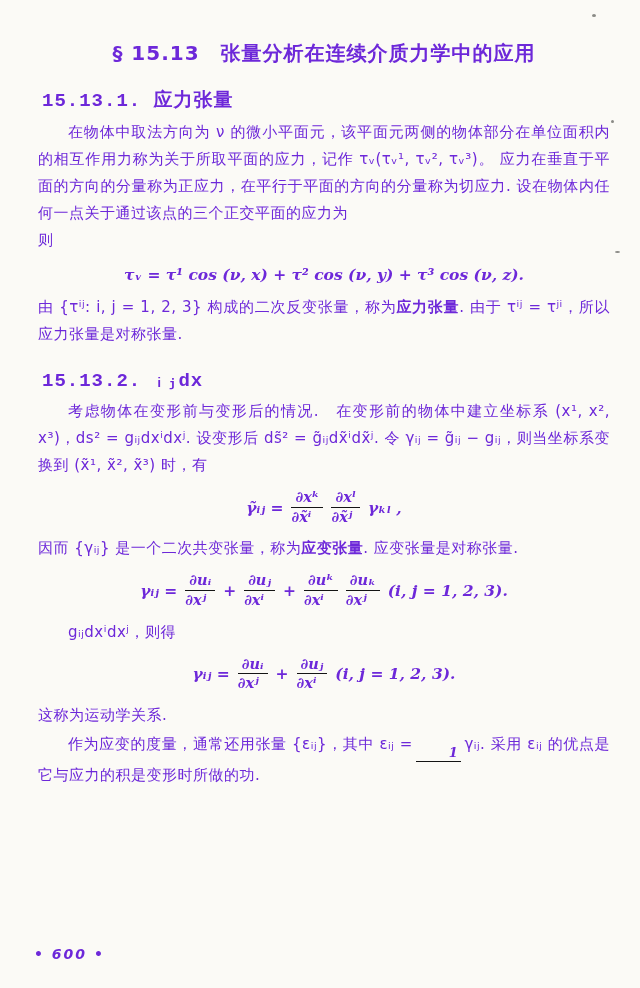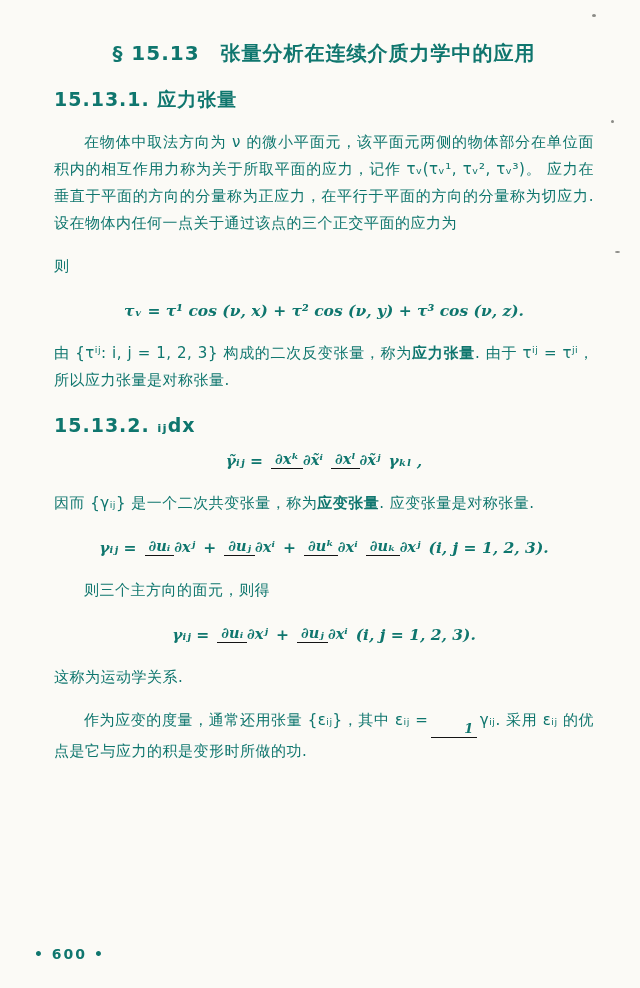--- a/index.html
+++ b/index.html
@@ -2,42 +2,43 @@
 <html><head>
 <meta charset="utf-8">
 <style>
   * { box-sizing: border-box; }
   html, body { margin: 0; padding: 0; background: #e9e8e4; }
   .page {
     position: relative;
     width: 640px; height: 988px;
     margin: 0 auto;
     background: #fbfaf6;
-    color: #0f766e;
+    color: #6d28d9;
     font-family: "DejaVu Sans", sans-serif;
     padding: 30px 30px 0 38px;
     overflow: hidden;
   }
   .title {
     text-align: center;
     font-size: 20px;
     font-weight: bold;
     letter-spacing: 1px;
     margin: 10px 0 0 0;
   }
   .section-heading {
     font-size: 19px;
     font-weight: bold;
-    margin: 20px 0 6px 16px;
+    margin: 20px 0 6px 4px;
     letter-spacing: 1px;
+    font-family: Liberation Mono, monospace;
   }
   p {
     font-size: 15px;
     line-height: 27px;
-    margin: 16px;
+    margin: 0;
     text-align: justify;
     letter-spacing: 0.5px;
   }
   p.indent { text-indent: 2em; }
   p.tight { margin-top: 2px; }
   b.term { font-weight: bold; }
   .formula {
     display: flex;
     justify-content: center;
     align-items: center;
@@ -45,21 +46,21 @@
     font-family: "DejaVu Serif", serif;
     font-style: italic;
     font-weight: 600;
     font-size: 15.5px;
     margin: 6px 0;
     min-height: 28px;
   }
   .formula.tall { margin: 10px 0; }
   .frac {
     display: inline-flex;
-    flex-direction: row;
+    flex-direction: column;
     align-items: flex-start;
     font-size: 14.5px;
     line-height: 1.15;
     vertical-align: middle;
   }
   .frac .num { display: block; border-bottom: 1.5px solid #141414; padding: 0 4px 1px 4px; }
   .frac .den { display: block; padding-top: 1px; }
   .frac-inline {
     display: inline-flex;
     flex-direction: column;
@@ -72,20 +73,21 @@
     font-weight: 600;
     margin: 0 3px;
   }
   .frac-inline .num { border-bottom: 1.5px solid #141414; padding: 0 3px 1px 3px; }
   .page-number {
     position: absolute;
     left: 34px; bottom: 26px;
     font-size: 14px;
     font-weight: bold;
     letter-spacing: 2px;
+    font-style: italic;
   }
   .speck { position: absolute; background: #8a8a86; border-radius: 50%; }
   .speck.s1 { width: 4px; height: 3px; top: 14px; right: 44px; }
   .speck.s2 { width: 3px; height: 3px; top: 120px; right: 26px; }
   .speck.s3 { width: 5px; height: 2px; top: 251px; right: 20px; }
 </style>
 </head>
 <body>
 
 <div class="page">
@@ -102,20 +104,21 @@
 
   <p>则</p>
 
   <div class="formula">τᵥ = τ¹ cos (ν, x) + τ² cos (ν, y) + τ³ cos (ν, z).</div>
 
   <p><span>由 {τⁱʲ: i, j = 1, 2, 3} 构成的二次反变张量，称为</span><b class="term">应力张量</b><span>. 由于 τⁱʲ = τʲⁱ，所以应力张量是对称张量.</span></p>
 
 
   <h2 class="section-heading">15.13.2. ᵢⱼdx</h2>
 
+  <p class="indent">考虑物体在变形前与变形后的情况.　在变形前的物体中建立坐标系 (x¹, x², x³)，ds² = gᵢⱼdxⁱdxʲ. 设变形后 ds̃² = g̃ᵢⱼdx̃ⁱdx̃ʲ. 令 γᵢⱼ = g̃ᵢⱼ − gᵢⱼ，则当坐标系变换到 (x̃¹, x̃², x̃³) 时，有</p>
 
   <div class="formula tall">
     <span>γ̃ᵢⱼ =</span>
     <span class="frac">
         <span class="num">∂xᵏ</span>
         <span class="den">∂x̃ⁱ</span>
       </span>
     <span class="frac">
         <span class="num">∂xˡ</span>
         <span class="den">∂x̃ʲ</span>
@@ -142,21 +145,21 @@
         <span class="num">∂uᵏ</span>
         <span class="den">∂xⁱ</span>
       </span>
     <span class="frac">
         <span class="num">∂uₖ</span>
         <span class="den">∂xʲ</span>
       </span>
     <span>(i, j = 1, 2, 3).</span>
   </div>
 
-  <p class="indent">则三个主方向的面元，则得</p>
+  <p class="indent">gᵢⱼdxⁱdxʲ，则得</p>
 
   <div class="formula tall">
     <span>γᵢⱼ =</span>
     <span class="frac">
         <span class="num">∂uᵢ</span>
         <span class="den">∂xʲ</span>
       </span>
     <span>+</span>
     <span class="frac">
         <span class="num">∂uⱼ</span>

